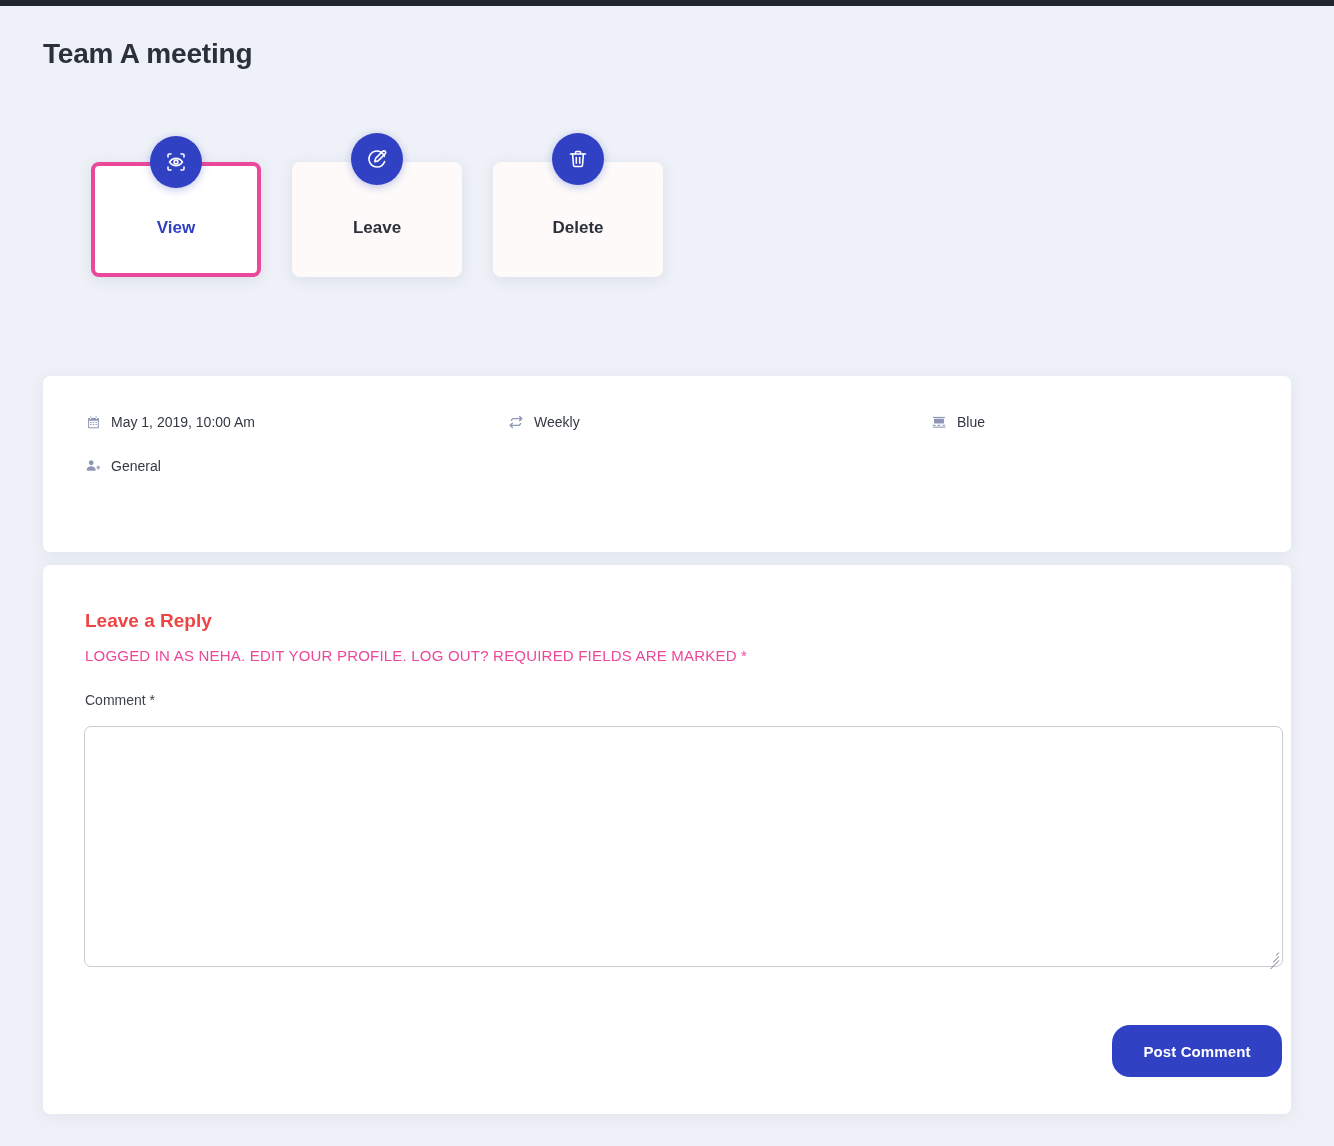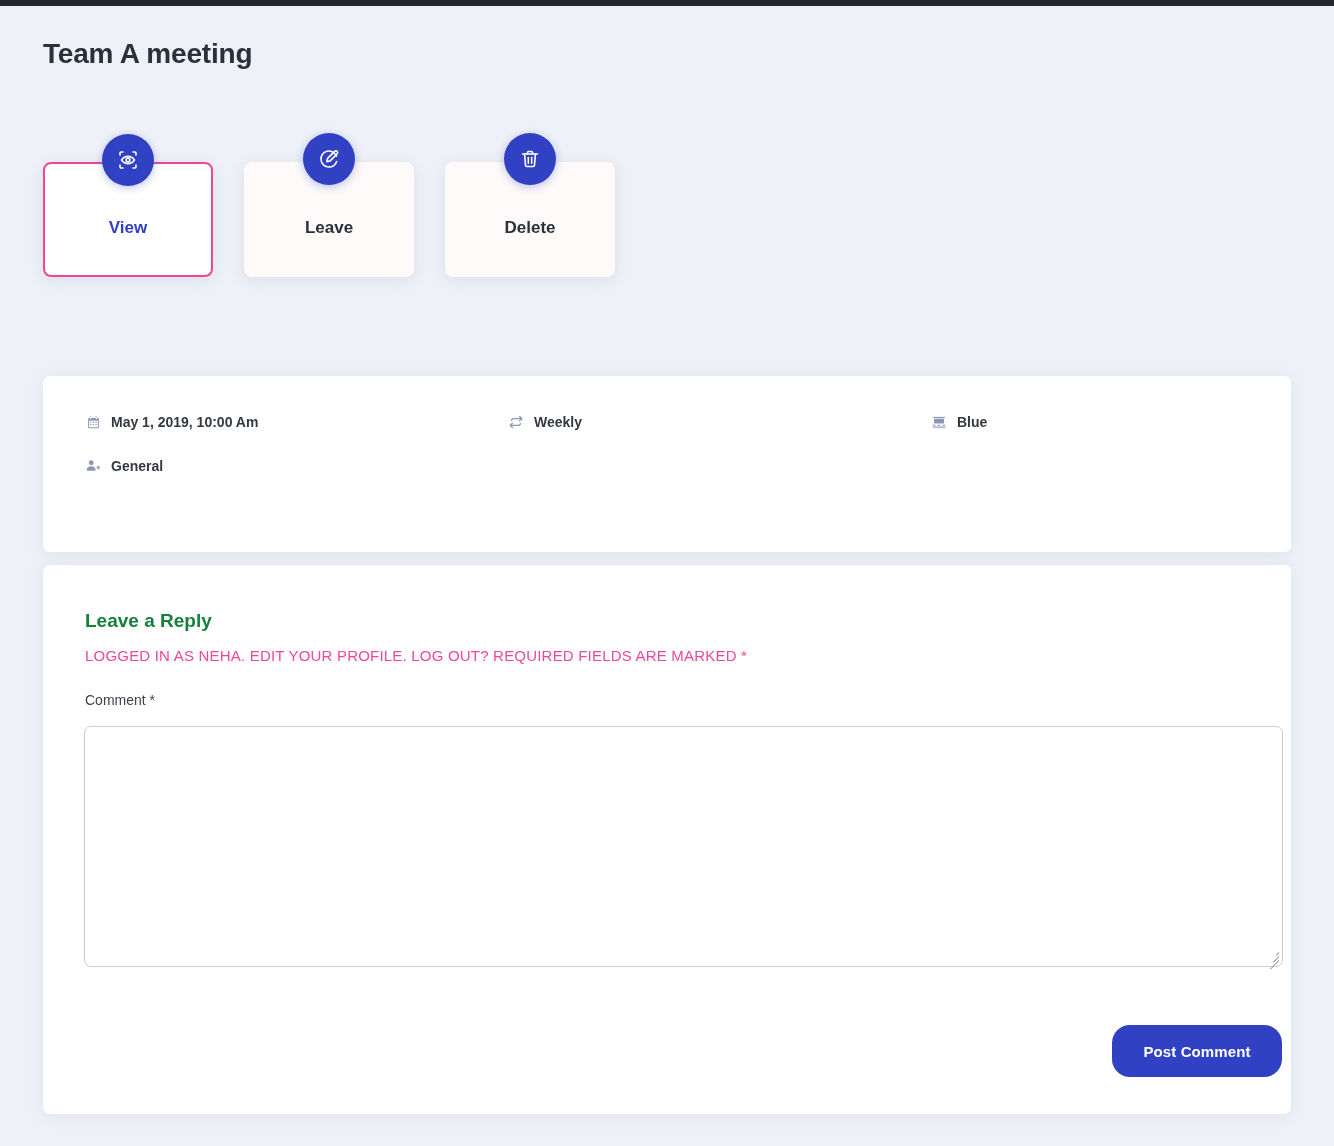--- a/index.html
+++ b/index.html
@@ -58,21 +58,22 @@
     height: 115px;
     border-radius: 8px;
     display: flex;
     align-items: center;
     justify-content: center;
     box-shadow: 0 3px 14px rgba(120,130,160,0.16);
     cursor: pointer;
   }
   .action-card.is-active {
     background: #ffffff;
-    border: 2px solid #ec4899;
+    border: 4px solid #ec4899;
+    margin-left: 48px;
   }
   .action-card.is-idle {
     background: #fdfaf9;
     border: 1px solid transparent;
   }
   .action-label {
     font-size: 17px;
     font-weight: 600;
     margin-top: 16px;
     color: #2b303b;
@@ -133,30 +134,30 @@
   .info-icon {
     width: 16px;
     height: 16px;
     flex: 0 0 16px;
     display: flex;
     align-items: center;
     justify-content: center;
     color: #8d97b5;
   }
   .info-icon svg { display: block; }
-  .info-text { line-height: 1; font-weight: bold; }
+  .info-text { line-height: 1; }
 
   
   .reply-title {
     position: absolute;
     left: 42px;
     top: 45px;
     font-size: 19px;
     font-weight: 700;
-    color: #15803d;
+    color: #ef4444;
   }
   .reply-note {
     position: absolute;
     left: 42px;
     top: 82px;
     font-size: 15px;
     color: #ec4899;
     letter-spacing: 0.2px;
   }
   .comment-label {

